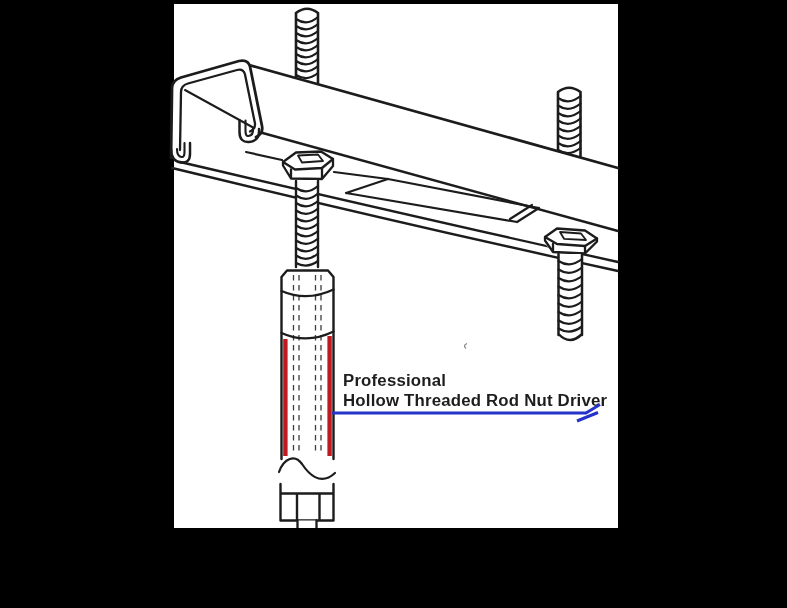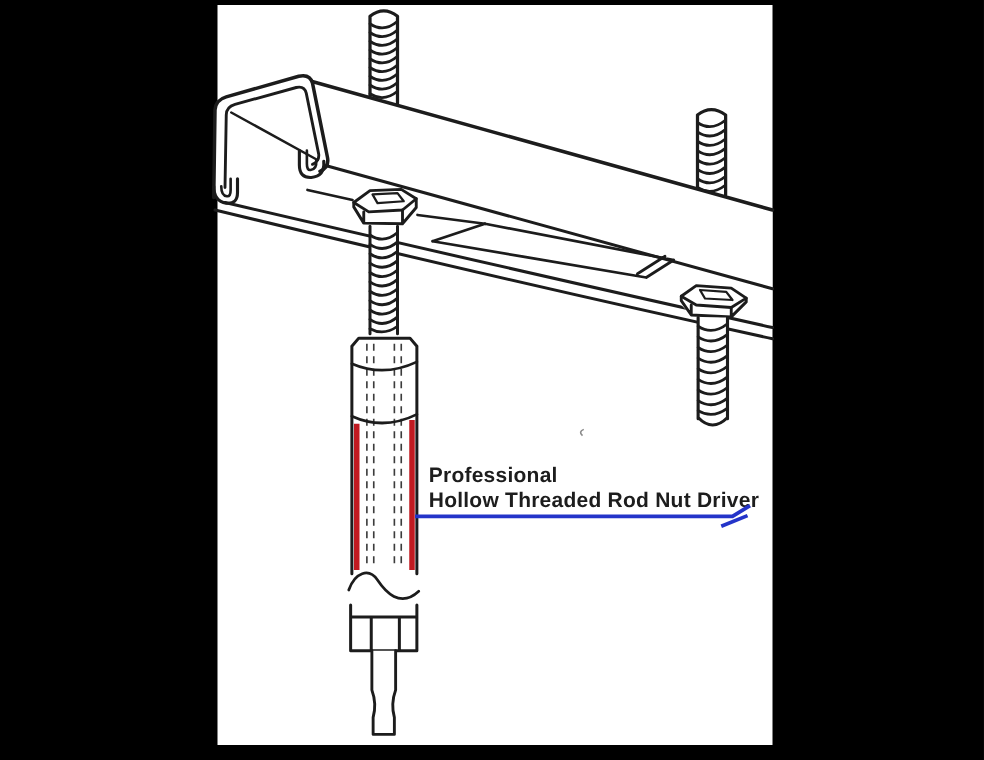--- a/index.html
+++ b/index.html
@@ -1,18 +1,18 @@
 <!DOCTYPE html>
 <html><head>
 <meta charset="utf-8">
 <title>Hollow Threaded Rod Nut Driver</title>
 <style>
   html,body { margin:0; padding:0; background:#000; }
   .stage {
-    position:relative; width:787px; height:608px; overflow:hidden;
+    position:relative; width:787px; height:528px; overflow:hidden;
     font-family:"Liberation Sans", sans-serif;
   }
   svg text {
     font-family:"Liberation Sans", sans-serif;
     font-weight:bold;
     font-size:16.8px;
     letter-spacing:0.2px;
   }
   .ink   { fill:none; stroke:#1c1c1c; stroke-linecap:round; stroke-linejoin:round; }
   .wfill { fill:#ffffff; stroke:none; }

